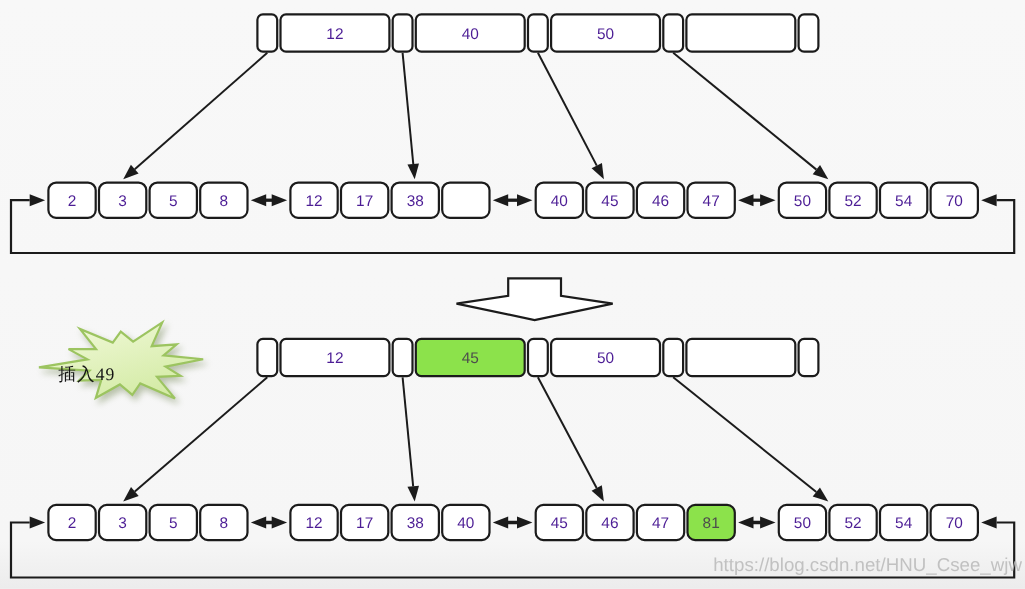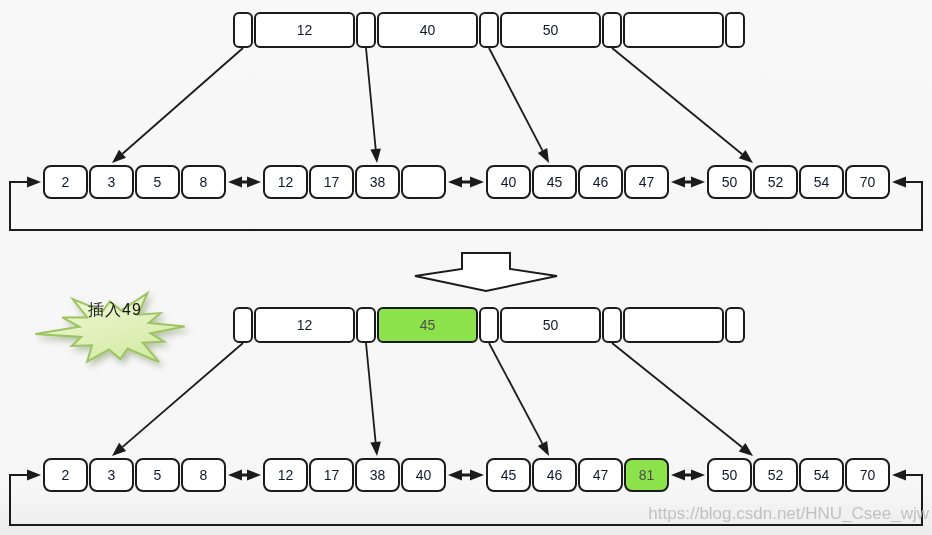--- a/index.html
+++ b/index.html
@@ -10,31 +10,31 @@
     width: 932px; height: 535px;
     background: linear-gradient(180deg,#f8f8f8 0%, #f6f6f6 92%, #ececec 100%);
     overflow: hidden;
   }
   .wires { position: absolute; left:0; top:0; width:932px; height:535px; }
   .node { position: absolute; display: flex; gap: 1px; }
   .cell {
     background: #ffffff;
     border: 2px solid #1b1b1b;
     display: flex; align-items: center; justify-content: center;
-    color: #0f172a; font-size: 14px; line-height: 1;
+    color: #4c1d95; font-size: 14px; line-height: 1;
   }
   .ptr  { width: 20px;  height: 36px; border-radius: 6px; }
   .key  { width: 101px; height: 36px; border-radius: 6px; }
   .leafcell { width: 45px; height: 34px; border-radius: 8px; }
   .hl { background: var(--hl-fill, #8ce24b); color: var(--hl-text, #4d4d4d); }
   .burst-svg { position: absolute; left: 18px; top: 278px; width: 200px; height: 102px;
                filter: drop-shadow(3px 4px 3px rgba(110,130,80,0.45)); }
   .burst-label {
-    position: absolute; left: 53px; top: 300px; width: 124px;
-    text-align: center; font-size: 16px; color: #141414; letter-spacing: 1px;
+    position: absolute; left: 53px; top: 330px; width: 124px;
+    text-align: left; font-size: 16px; color: #141414; letter-spacing: 1px; font-family: Liberation Serif, serif;
   }
   .watermark {
     position: absolute; right: 3px; top: 504px;
     font-size: 17px; color: rgba(185,185,185,0.85); white-space: nowrap; text-align: right;
   }
 </style>
 </head>
 <body>
 
 <div class="stage">

